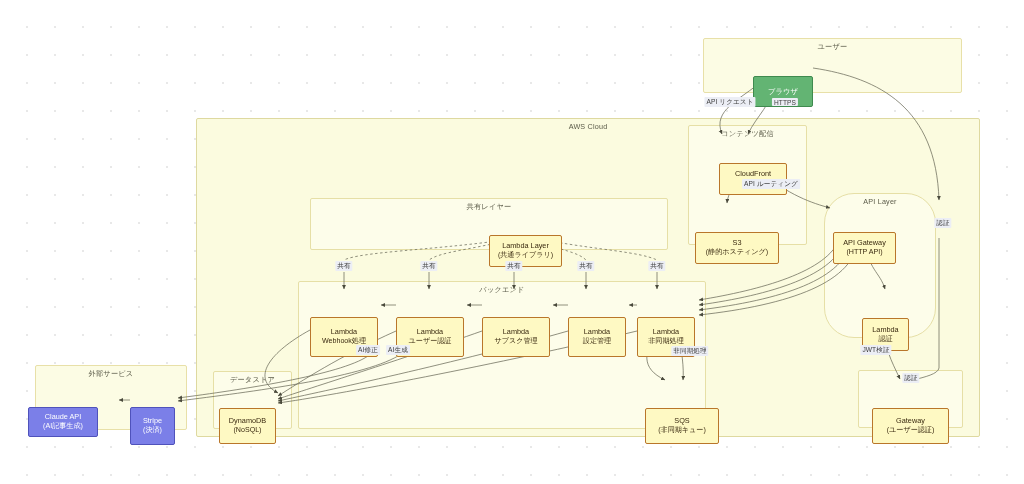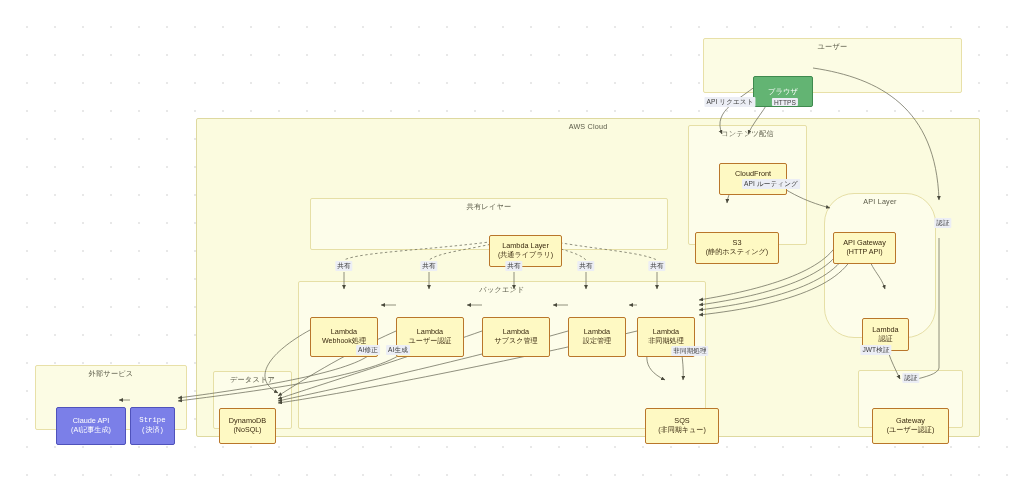--- a/index.html
+++ b/index.html
@@ -184,25 +184,25 @@
     <span class="l2">(非同期キュー)</span>
   </div>
   <div class="node orange" id="n-dynamodb" style="left: 219px; top: 382px; width: 57px; height: 36px;">
     <span class="l1">DynamoDB</span>
     <span class="l2">(NoSQL)</span>
   </div>
   <div class="node orange" id="n-cognito" style="left: 872px; top: 382px; width: 77px; height: 36px;">
     <span class="l1">Gateway</span>
     <span class="l2">(ユーザー認証)</span>
   </div>
-  <div class="node purple" id="n-claude" style="left: 56px; top: 381px; width: 70px; height: 38px; text-align: right;">
+  <div class="node purple" id="n-claude" style="left: 28px; top: 381px; width: 70px; height: 30px; text-align: right;">
     <span class="l1">Claude API</span>
     <span class="l2">(AI記事生成)</span>
   </div>
-  <div class="node purple" id="n-stripe" style="left: 130px; top: 381px; width: 45px; height: 38px; font-family: Liberation Mono, monospace;">
+  <div class="node purple" id="n-stripe" style="left: 130px; top: 381px; width: 45px; height: 38px;">
     <span class="l1">Stripe</span>
     <span class="l2">(決済)</span>
   </div>
 
   <div class="elabel" id="e0" style="left: 730px; top: 102px;">API リクエスト</div>
   <div class="elabel" id="e1" style="left: 785px; top: 102px;">HTTPS</div>
   <div class="elabel" id="e2" style="left: 771px; top: 184px;">API ルーティング</div>
   <div class="elabel" id="e3" style="left: 943px; top: 223px;">認証</div>
   <div class="elabel" id="e4" style="left: 344px; top: 266px;">共有</div>
   <div class="elabel" id="e5" style="left: 429px; top: 266px;">共有</div>

